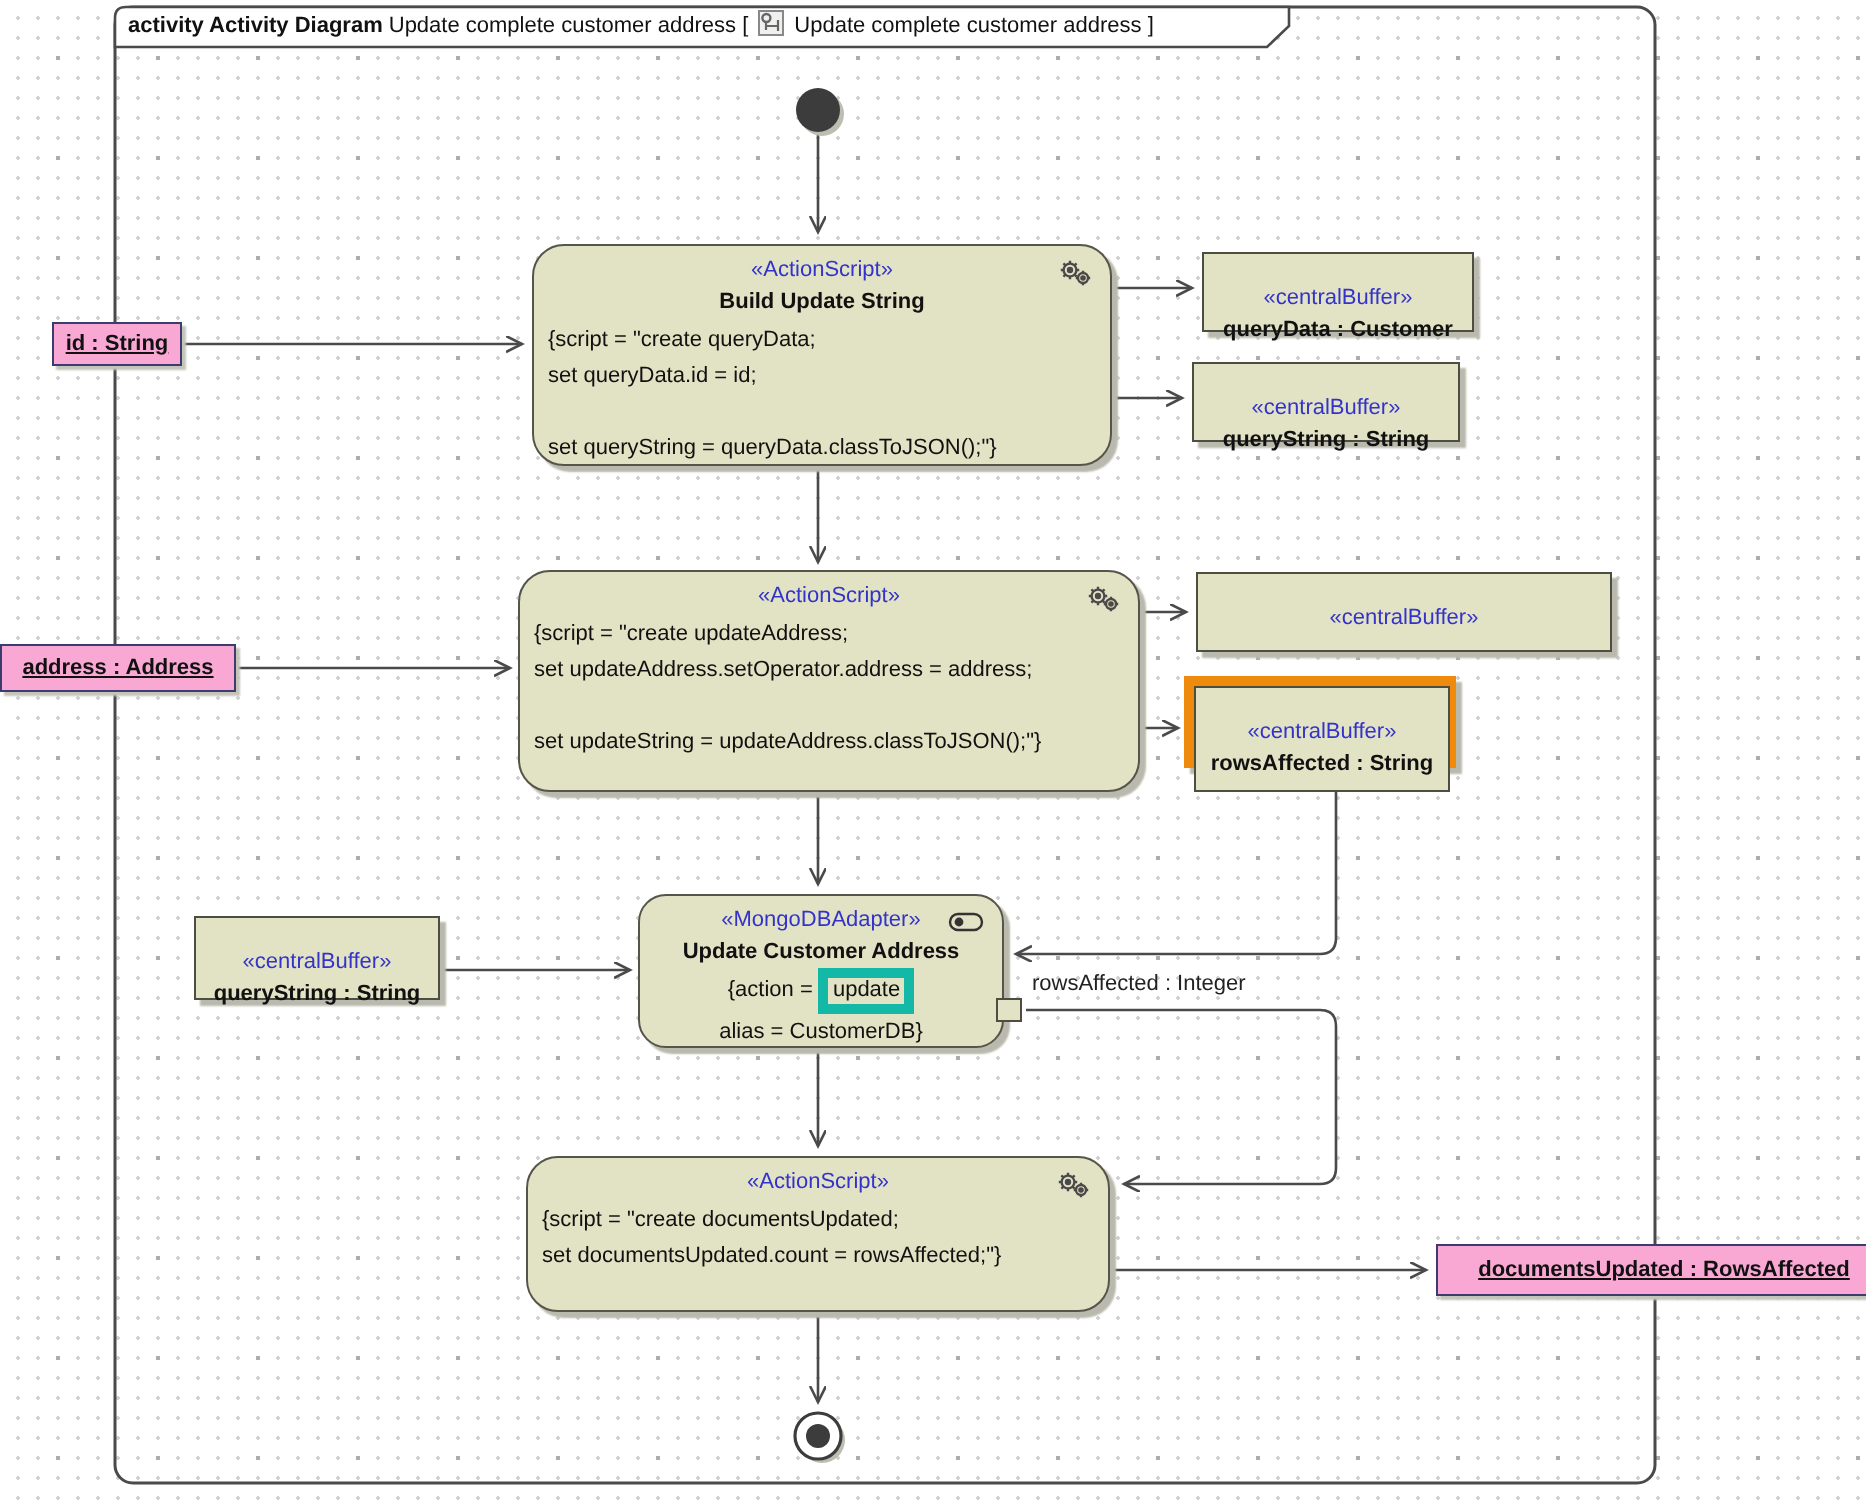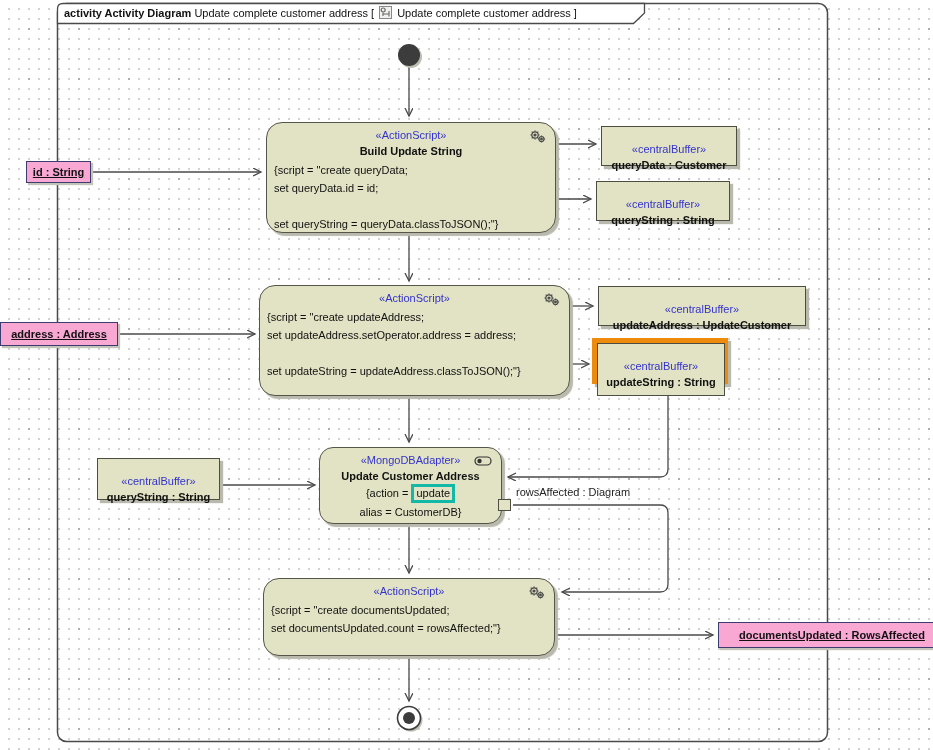--- a/index.html
+++ b/index.html
@@ -31,21 +31,21 @@
     box-shadow:3px 3px 1px #b9b9ad;
   }
   .sel-wrap .buffer{position:relative;width:100%;height:100%;box-shadow:none;}
   .stereotype{color:#3333cc;font-size:11px;line-height:15px;}
   .node-name{font-weight:bold;font-size:11px;line-height:16px;color:#111;}
   .script{
     text-align:left;white-space:pre-line;padding:2px 7px 0 7px;
     font-size:11px;line-height:18px;color:#111;
   }
   .mline{font-size:11px;line-height:18px;color:#111;}
-  .hl{border:3px solid #14b8a6;padding:0 2px;display:inline-block;line-height:13px;}
+  .hl{border:5px solid #14b8a6;padding:0 2px;display:inline-block;line-height:13px;}
   .param{
     background:#f9a8d4;border:1.2px solid #3c3c6e;box-shadow:2px 2px 1px #c4c4ba;
     font-weight:bold;font-size:11px;color:#111;text-align:center;
     display:flex;align-items:center;justify-content:center;text-decoration:underline;
   }
   .pin{
     background:#e2e2c4;border:1.5px solid #4d4d42;width:13px;height:12px;
   }
   .edge-label{font-size:11px;color:#222;z-index:2;}
   .corner-icon{position:absolute;top:6px;right:8px;}
@@ -190,27 +190,26 @@
   <div class="node-name">queryData : Customer</div>
 </div>
 
 <div class="node buffer" style="left:596px;top:181px;width:134px;height:40px;">
   <div class="stereotype">«centralBuffer»</div>
   <div class="node-name">queryString : String</div>
 </div>
 
 <div class="node buffer" style="left:598px;top:286px;width:208px;height:40px;">
   <div class="stereotype">«centralBuffer»</div>
-  <div class="node-name">updateAddress : UpdateCustomer</div>
 </div>
 
 <div class="node sel-wrap" style="left:592px;top:338px;width:136px;height:46px;">
   <div class="buffer">
     <div class="stereotype">«centralBuffer»</div>
-    <div class="node-name">updateString : String</div>
+    <div class="node-name">rowsAffected : String</div>
   </div>
 </div>
 
 <div class="node buffer" style="left:97px;top:458px;width:123px;height:42px;">
   <div class="stereotype">«centralBuffer»</div>
   <div class="node-name">queryString : String</div>
 </div>
 
 <div class="node param" style="left:26px;top:161px;width:65px;height:22px;">
   <span>id : String</span>
@@ -218,13 +217,13 @@
 
 <div class="node param" style="left:0px;top:322px;width:118px;height:24px;">
   <span>address : Address</span>
 </div>
 
 <div class="node param" style="left:718px;top:622px;width:228px;height:26px;">
   <span>documentsUpdated : RowsAffected</span>
 </div>
 
 <div class="node pin" style="left:498px;top:499px;"></div>
-<div class="node edge-label" style="left:516px;top:486px;">rowsAffected : Diagram</div>
+<div class="node edge-label" style="left:516px;top:486px;">rowsAffected : Integer</div>
 
 </body></html>

